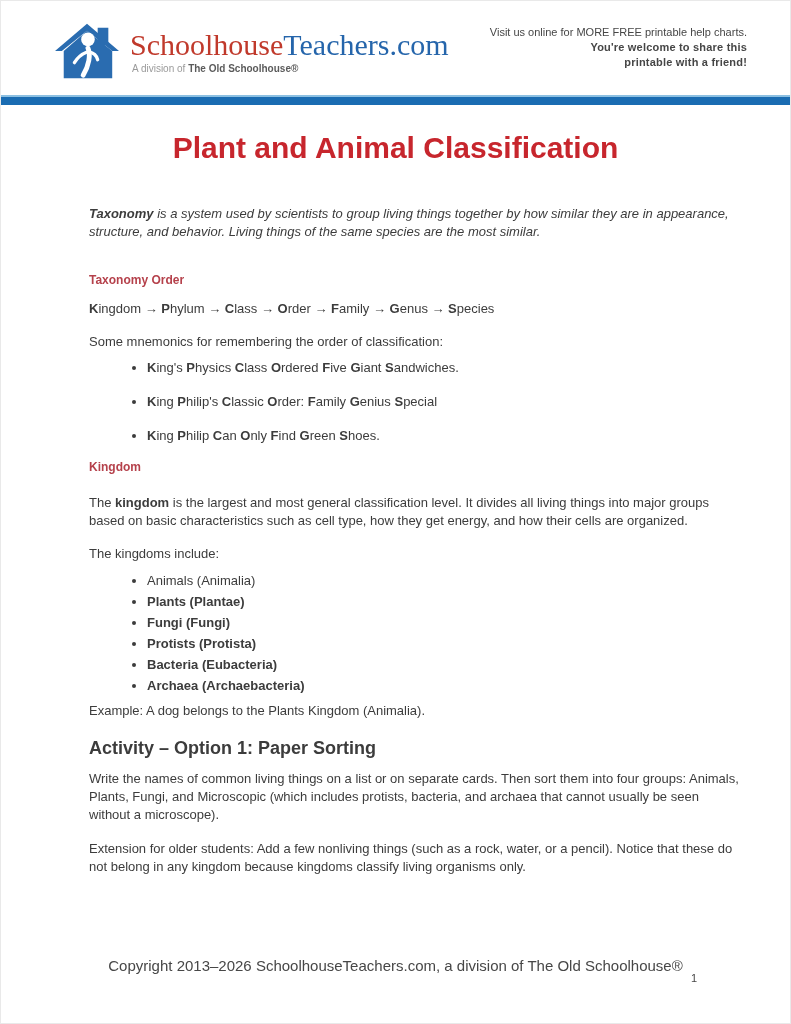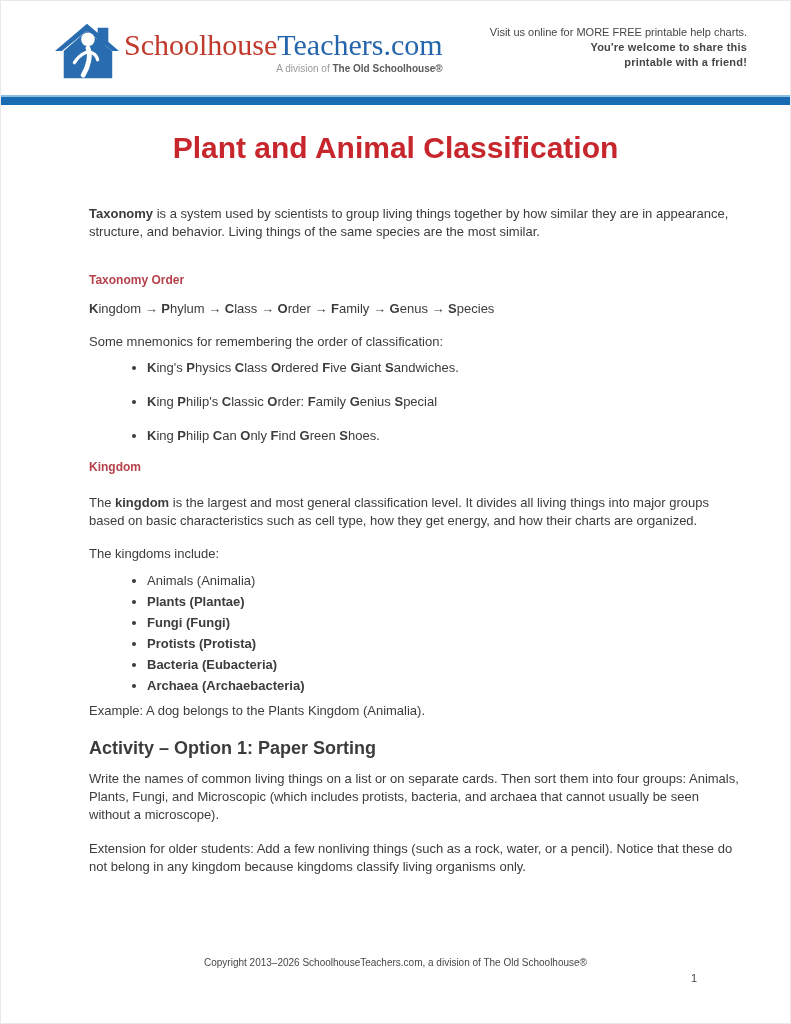--- a/index.html
+++ b/index.html
@@ -10,58 +10,58 @@
     background:#ffffff;
     border:1px solid #e9e9e9;
     font-family:"Liberation Sans", sans-serif;
     color:#3c3c3c;
     overflow:hidden;
   }
   
   .masthead { position:relative; height:94px; }
   .logo { position:absolute; left:54px; top:21px; display:flex; align-items:flex-start; }
   .logo-icon { width:64px; height:59px; flex:0 0 auto; }
-  .logo-textblock { margin-left:5px; margin-top:8px;text-align:right; }
+  .logo-textblock { margin-left:11px; margin-top:8px; }
   .brand { font-family:"Liberation Serif", serif; font-size:30px; line-height:30px; white-space:nowrap; }
   .brand .red { color:#c0392b; }
   .brand .blue { color:#2565ab; }
   .tagline { font-size:10px; color:#9a9a9a; margin-top:3px; margin-left:2px; }
   .tagline b { color:#5b5b5b; }
   .promo { position:absolute; right:43px; top:24px; text-align:right; font-size:11px; line-height:15px; color:#464646; }
   .promo .b { font-weight:bold; letter-spacing:.2px; }
   
   .blue-bar { height:8px; background:#1a6cb2; border-top:2px solid #8cc0e2; }
   
   .doc-title {
     margin:26px 0 0 0; text-align:center;
     font-size:30px; font-weight:bold; color:#c7262d; line-height:34px;
   }
   
   .content { padding:0 50px 0 88px; font-size:13px; line-height:18px; }
   .content p { margin:0; }
-  .intro { margin-top:40px !important; }
+  .intro { margin-top:40px !important;font-style:italic; }
   h2.section { font-size:12px; font-weight:bold; color:#b5414b; margin:30px 0 0 0; line-height:19px; }
   h2.kingdom-h { margin-top:15px; }
   .sequence { margin-top:10px !important; }
   .mnemonics-intro { margin-top:15px !important; }
   ul { margin:0; padding:0 0 0 58px; list-style:disc; }
   ul.mnemonics { margin-top:9px; }
   ul.mnemonics li { line-height:15px; }
   ul.mnemonics li + li { margin-top:19px; }
   .kingdom-desc { margin-top:17px !important; }
   .list-intro { margin-top:15px !important; }
   ul.kingdoms { margin-top:10px; }
   ul.kingdoms li { line-height:15px; }
   ul.kingdoms li + li { margin-top:6px;font-weight:bold; }
   .example { margin-top:9px !important; }
   h3.activity-h { font-size:18px; font-weight:bold; margin:20px 0 0 0; line-height:16px; color:#3c3c3c; }
   .activity-body { margin-top:14px !important; }
   .extension { margin-top:16px !important; }
   
-  .footer-copy { position:absolute; left:0; right:0; top:956px; text-align:center; font-size:10px; color:#474747; }
+  .footer-copy { position:absolute; left:0; right:0; top:956px; text-align:center; font-size:15px; color:#474747; }
   .page-num { position:absolute; left:690px; top:971px; font-size:11px; color:#474747; }
 </style>
 </head>
 <body>
 
 <div class="page">
 
   <div class="masthead">
     <div class="logo">
       <svg class="logo-icon" viewBox="0 0 66 59" xmlns="http://www.w3.org/2000/svg">
@@ -96,21 +96,21 @@
     <h2 class="section">Taxonomy Order</h2>
     <p class="sequence"><span style="font-weight: bold;">K</span><span>ingdom → </span><span style="font-weight: bold;">P</span><span>hylum → </span><span style="font-weight: bold;">C</span><span>lass → </span><span style="font-weight: bold;">O</span><span>rder → </span><span style="font-weight: bold;">F</span><span>amily → </span><span style="font-weight: bold;">G</span><span>enus → </span><span style="font-weight: bold;">S</span><span>pecies</span></p>
     <p class="mnemonics-intro">Some mnemonics for remembering the order of classification:</p>
     <ul class="mnemonics">
       <li><span style="font-weight: bold;">K</span><span>ing's </span><span style="font-weight: bold;">P</span><span>hysics </span><span style="font-weight: bold;">C</span><span>lass </span><span style="font-weight: bold;">O</span><span>rdered </span><span style="font-weight: bold;">F</span><span>ive </span><span style="font-weight: bold;">G</span><span>iant </span><span style="font-weight: bold;">S</span><span>andwiches.</span></li>
       <li><span style="font-weight: bold;">K</span><span>ing </span><span style="font-weight: bold;">P</span><span>hilip's </span><span style="font-weight: bold;">C</span><span>lassic </span><span style="font-weight: bold;">O</span><span>rder: </span><span style="font-weight: bold;">F</span><span>amily </span><span style="font-weight: bold;">G</span><span>enius </span><span style="font-weight: bold;">S</span><span>pecial</span></li>
       <li><span style="font-weight: bold;">K</span><span>ing </span><span style="font-weight: bold;">P</span><span>hilip </span><span style="font-weight: bold;">C</span><span>an </span><span style="font-weight: bold;">O</span><span>nly </span><span style="font-weight: bold;">F</span><span>ind </span><span style="font-weight: bold;">G</span><span>reen </span><span style="font-weight: bold;">S</span><span>hoes.</span></li>
     </ul>
 
     <h2 class="section kingdom-h">Kingdom</h2>
-    <p class="kingdom-desc"><span>The </span><span style="font-weight: bold;">kingdom</span><span> is the largest and most general classification level. It divides all living things into major groups based on basic characteristics such as cell type, how they get energy, and how their charts are organized.</span></p>
+    <p class="kingdom-desc"><span>The </span><span style="font-weight: bold;">kingdom</span><span> is the largest and most general classification level. It divides all living things into major groups based on basic characteristics such as cell type, how they get energy, and how their cells are organized.</span></p>
     <p class="list-intro">The kingdoms include:</p>
     <ul class="kingdoms">
       <li>Animals (Animalia)</li>
       <li>Plants (Plantae)</li>
       <li>Fungi (Fungi)</li>
       <li>Protists (Protista)</li>
       <li>Bacteria (Eubacteria)</li>
       <li>Archaea (Archaebacteria)</li>
     </ul>
     <p class="example">Example: A dog belongs to the Plants Kingdom (Animalia).</p>

